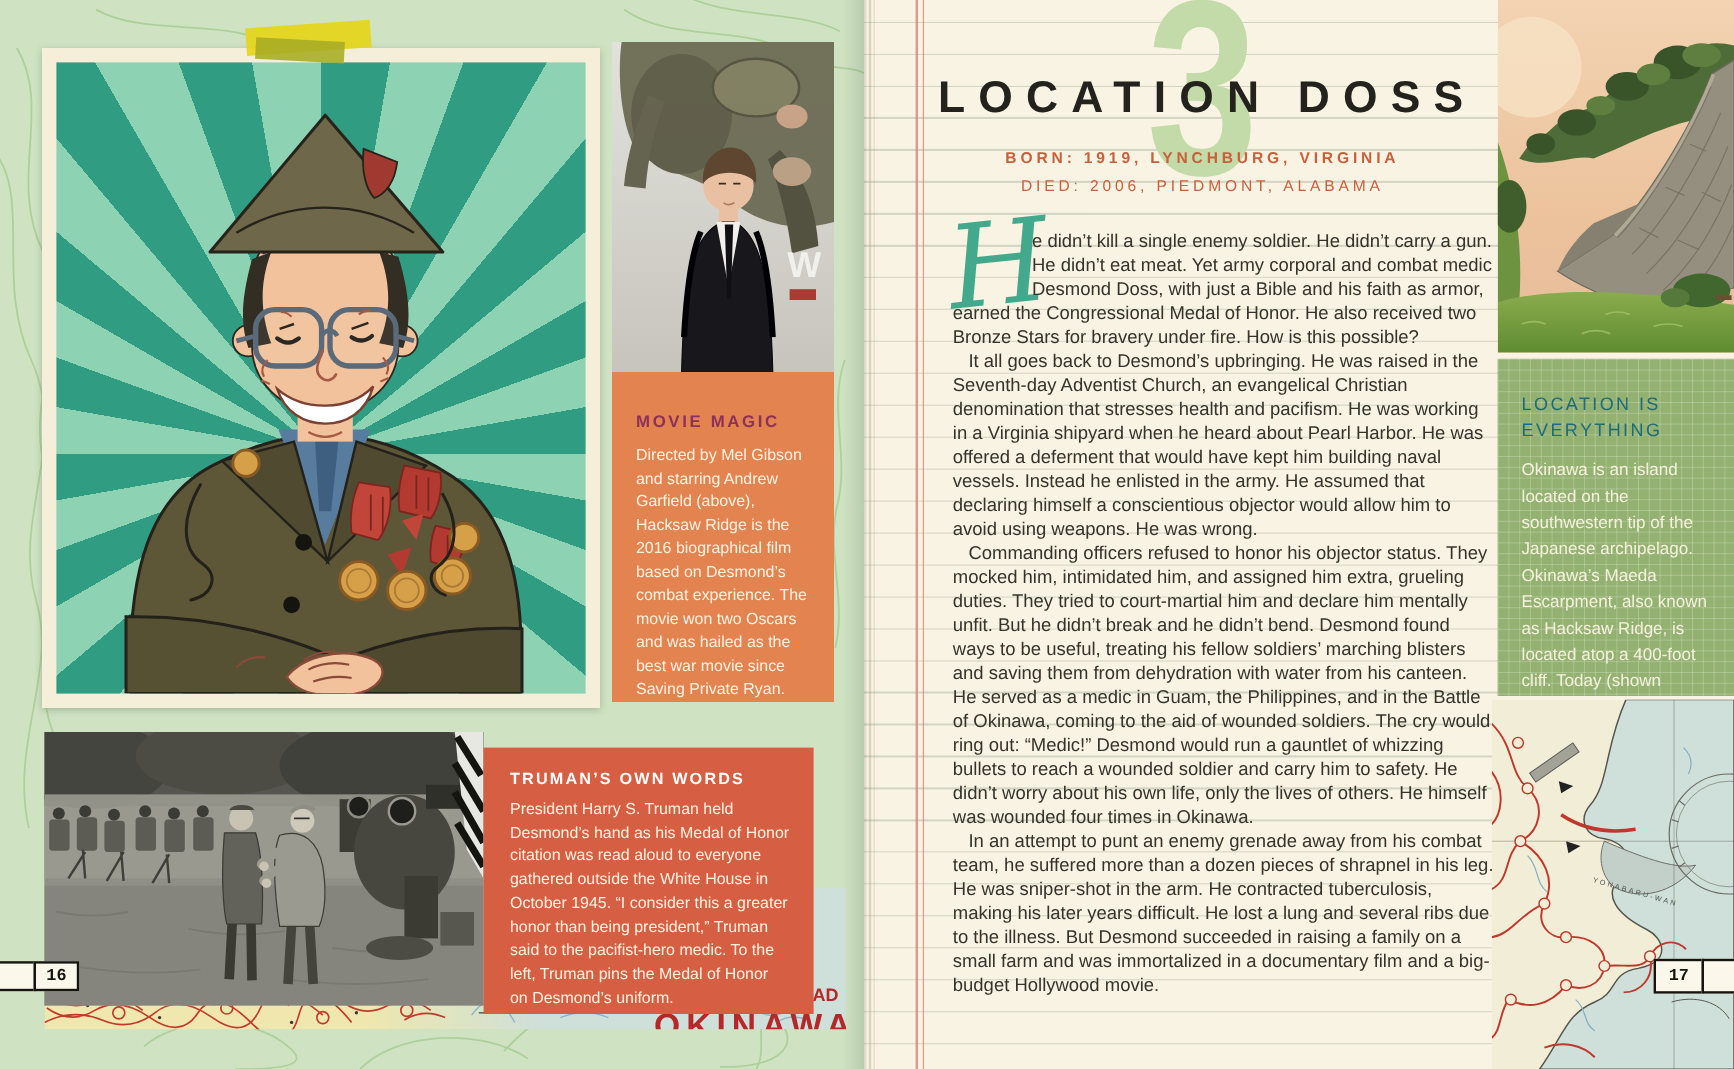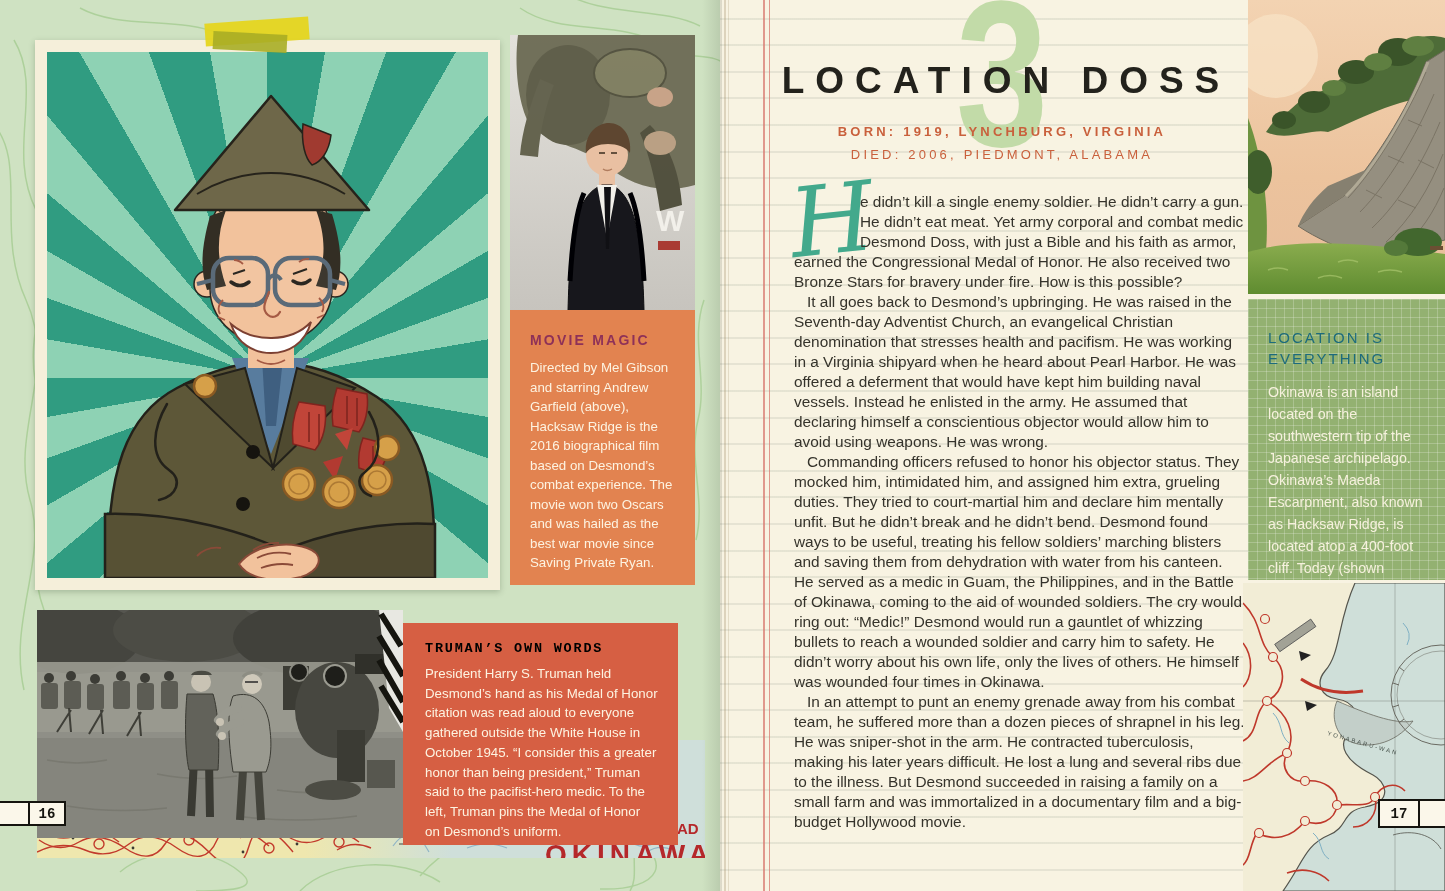--- a/index.html
+++ b/index.html
@@ -17,32 +17,32 @@
      background:repeating-conic-gradient(from 0deg at 50% 62%, #309c81 0deg 10deg, #8ed2b4 10deg 20deg);}
   .portrait-inner svg{position:absolute;left:0;top:0;}
 
   .tape{position:absolute;}
   .tape-1{left:205px;top:20px;width:104px;height:23px;background:#e5d51f;opacity:.95;transform:rotate(-4deg);}
   .tape-2{left:213px;top:33px;width:74px;height:18px;background:#a9ad25;opacity:.9;transform:rotate(3deg);}
 
   .garfield-photo{position:absolute;left:510px;top:35px;width:185px;height:275px;overflow:hidden;background:#d8d6d0;}
 
   .movie-magic-box{position:absolute;left:510px;top:310px;width:185px;height:275px;
-     background:#e28350;padding:22px 18px 14px 20px;}
+     background:#e28350;padding:33px 18px 14px 20px;}
   .mm-heading{color:#8e3158;font-weight:bold;font-size:14px;letter-spacing:2.2px;margin:0 0 10px 0;}
   .mm-text{color:#fdf3e1;font-size:13.3px;line-height:19.5px;}
   .mm-text .it{}
 
   .okinawa-strip{position:absolute;left:37px;top:740px;width:668px;height:118px;overflow:hidden;}
 
   .truman-photo{position:absolute;left:37px;top:610px;width:366px;height:228px;overflow:hidden;background:#8f8f87;}
 
   .truman-box{position:absolute;left:403px;top:623px;width:275px;height:222px;
      background:#d65f43;padding:18px 20px 14px 22px;}
-  .tr-heading{color:#000000;font-weight:bold;font-size:13.5px;letter-spacing:1.8px;margin:0 0 8px 0;font-family:Liberation Mono, monospace;}
+  .tr-heading{color:#ffffff;font-weight:bold;font-size:13.5px;letter-spacing:1.8px;margin:0 0 8px 0;}
   .tr-text{color:#fdf3e1;font-size:13.3px;line-height:19.7px;}
 
   
   .right-page{position:absolute;left:720px;top:0;width:725px;height:891px;background:#f8f3e2;overflow:hidden;
      background-image:repeating-linear-gradient(to bottom, transparent 0px, transparent 25.5px,
         rgba(125,140,125,.30) 25.5px, rgba(125,140,125,.30) 26.6px);
      background-position:0 -7.5px;}
   .paper-edge{position:absolute;left:4px;top:0;width:2px;height:891px;background:rgba(160,140,100,.30);}
   .paper-edge2{position:absolute;left:8px;top:0;width:1px;height:891px;background:rgba(160,140,100,.22);}
   .margin-line{position:absolute;top:0;width:1.6px;height:891px;background:rgba(216,122,112,.75);}

